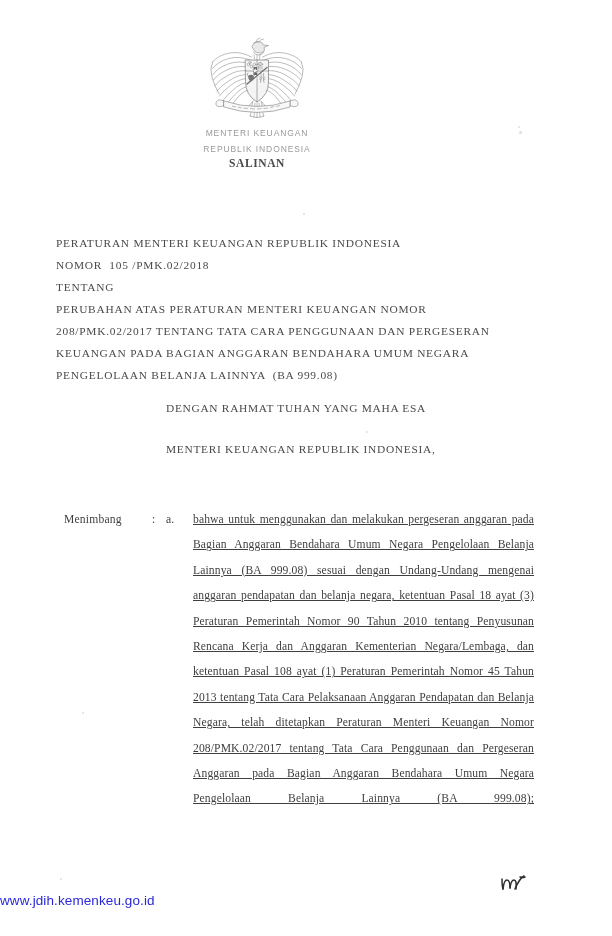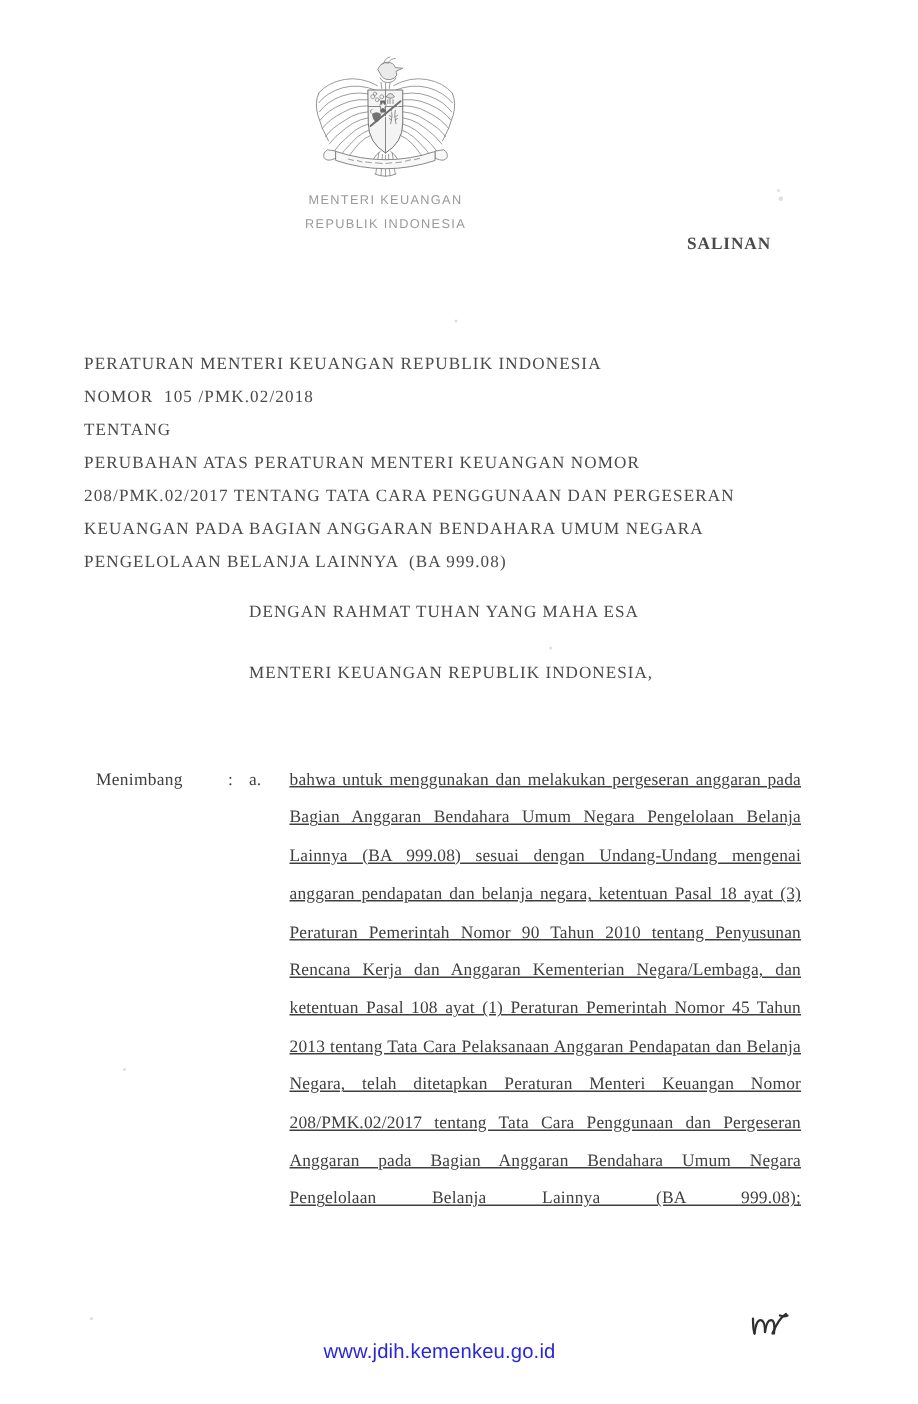--- a/index.html
+++ b/index.html
@@ -43,21 +43,20 @@
     margin-top: 4px;
   }
   #salinan {
     font-family: "Liberation Serif", serif;
     font-weight: bold;
     font-size: 11.5px;
     letter-spacing: 0.6px;
     color: #4a4a4a;
     line-height: 14px;
     margin-top: 1px;
-    text-align: right;
   }
 
   
   #title-block {
     position: absolute;
     left: 56px;
     top: 232px;
     width: 500px;
   }
   .title-line {
@@ -143,21 +142,21 @@
     display: inline-block;
     width: 100%;
   }
 
   
   #footer-url {
     position: absolute;
     left: 0;
     top: 893px;
     width: 612px;
-    text-align: center;
+    text-align: left;
     padding-right: 26px;
     box-sizing: border-box;
     font-family: "Liberation Sans", sans-serif;
     font-size: 13.5px;
     color: #2a27d8;
     letter-spacing: 0.1px;
   }
   #initial-mark {
     position: absolute;
     left: 498px;

